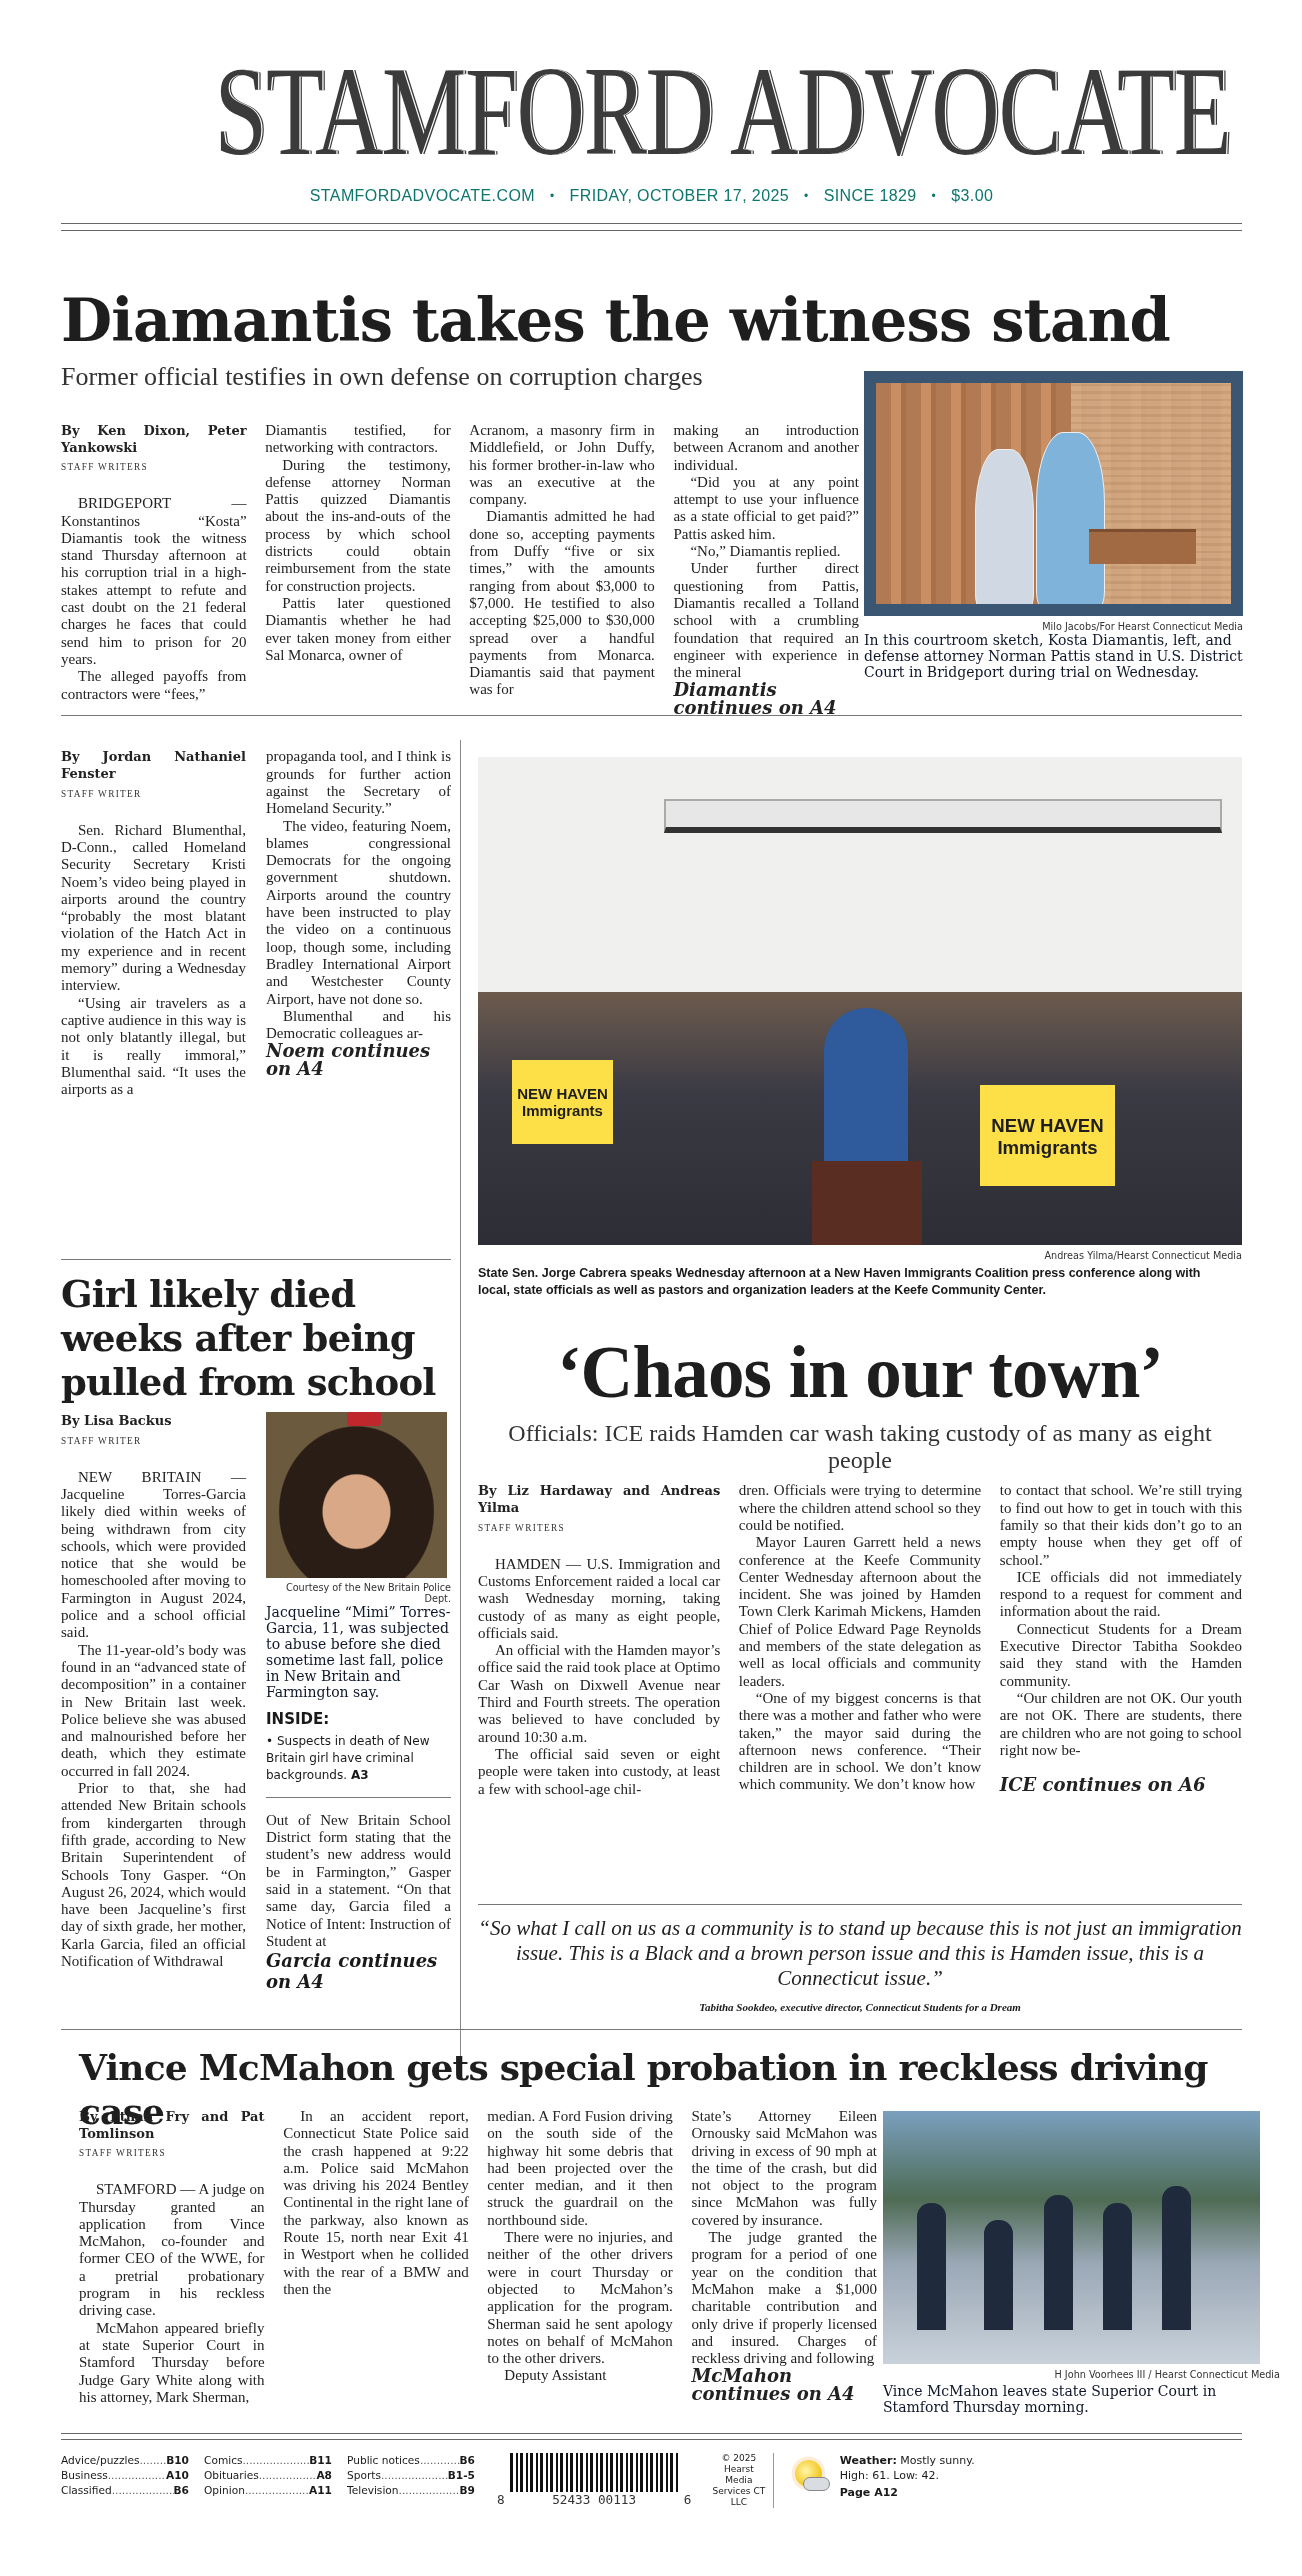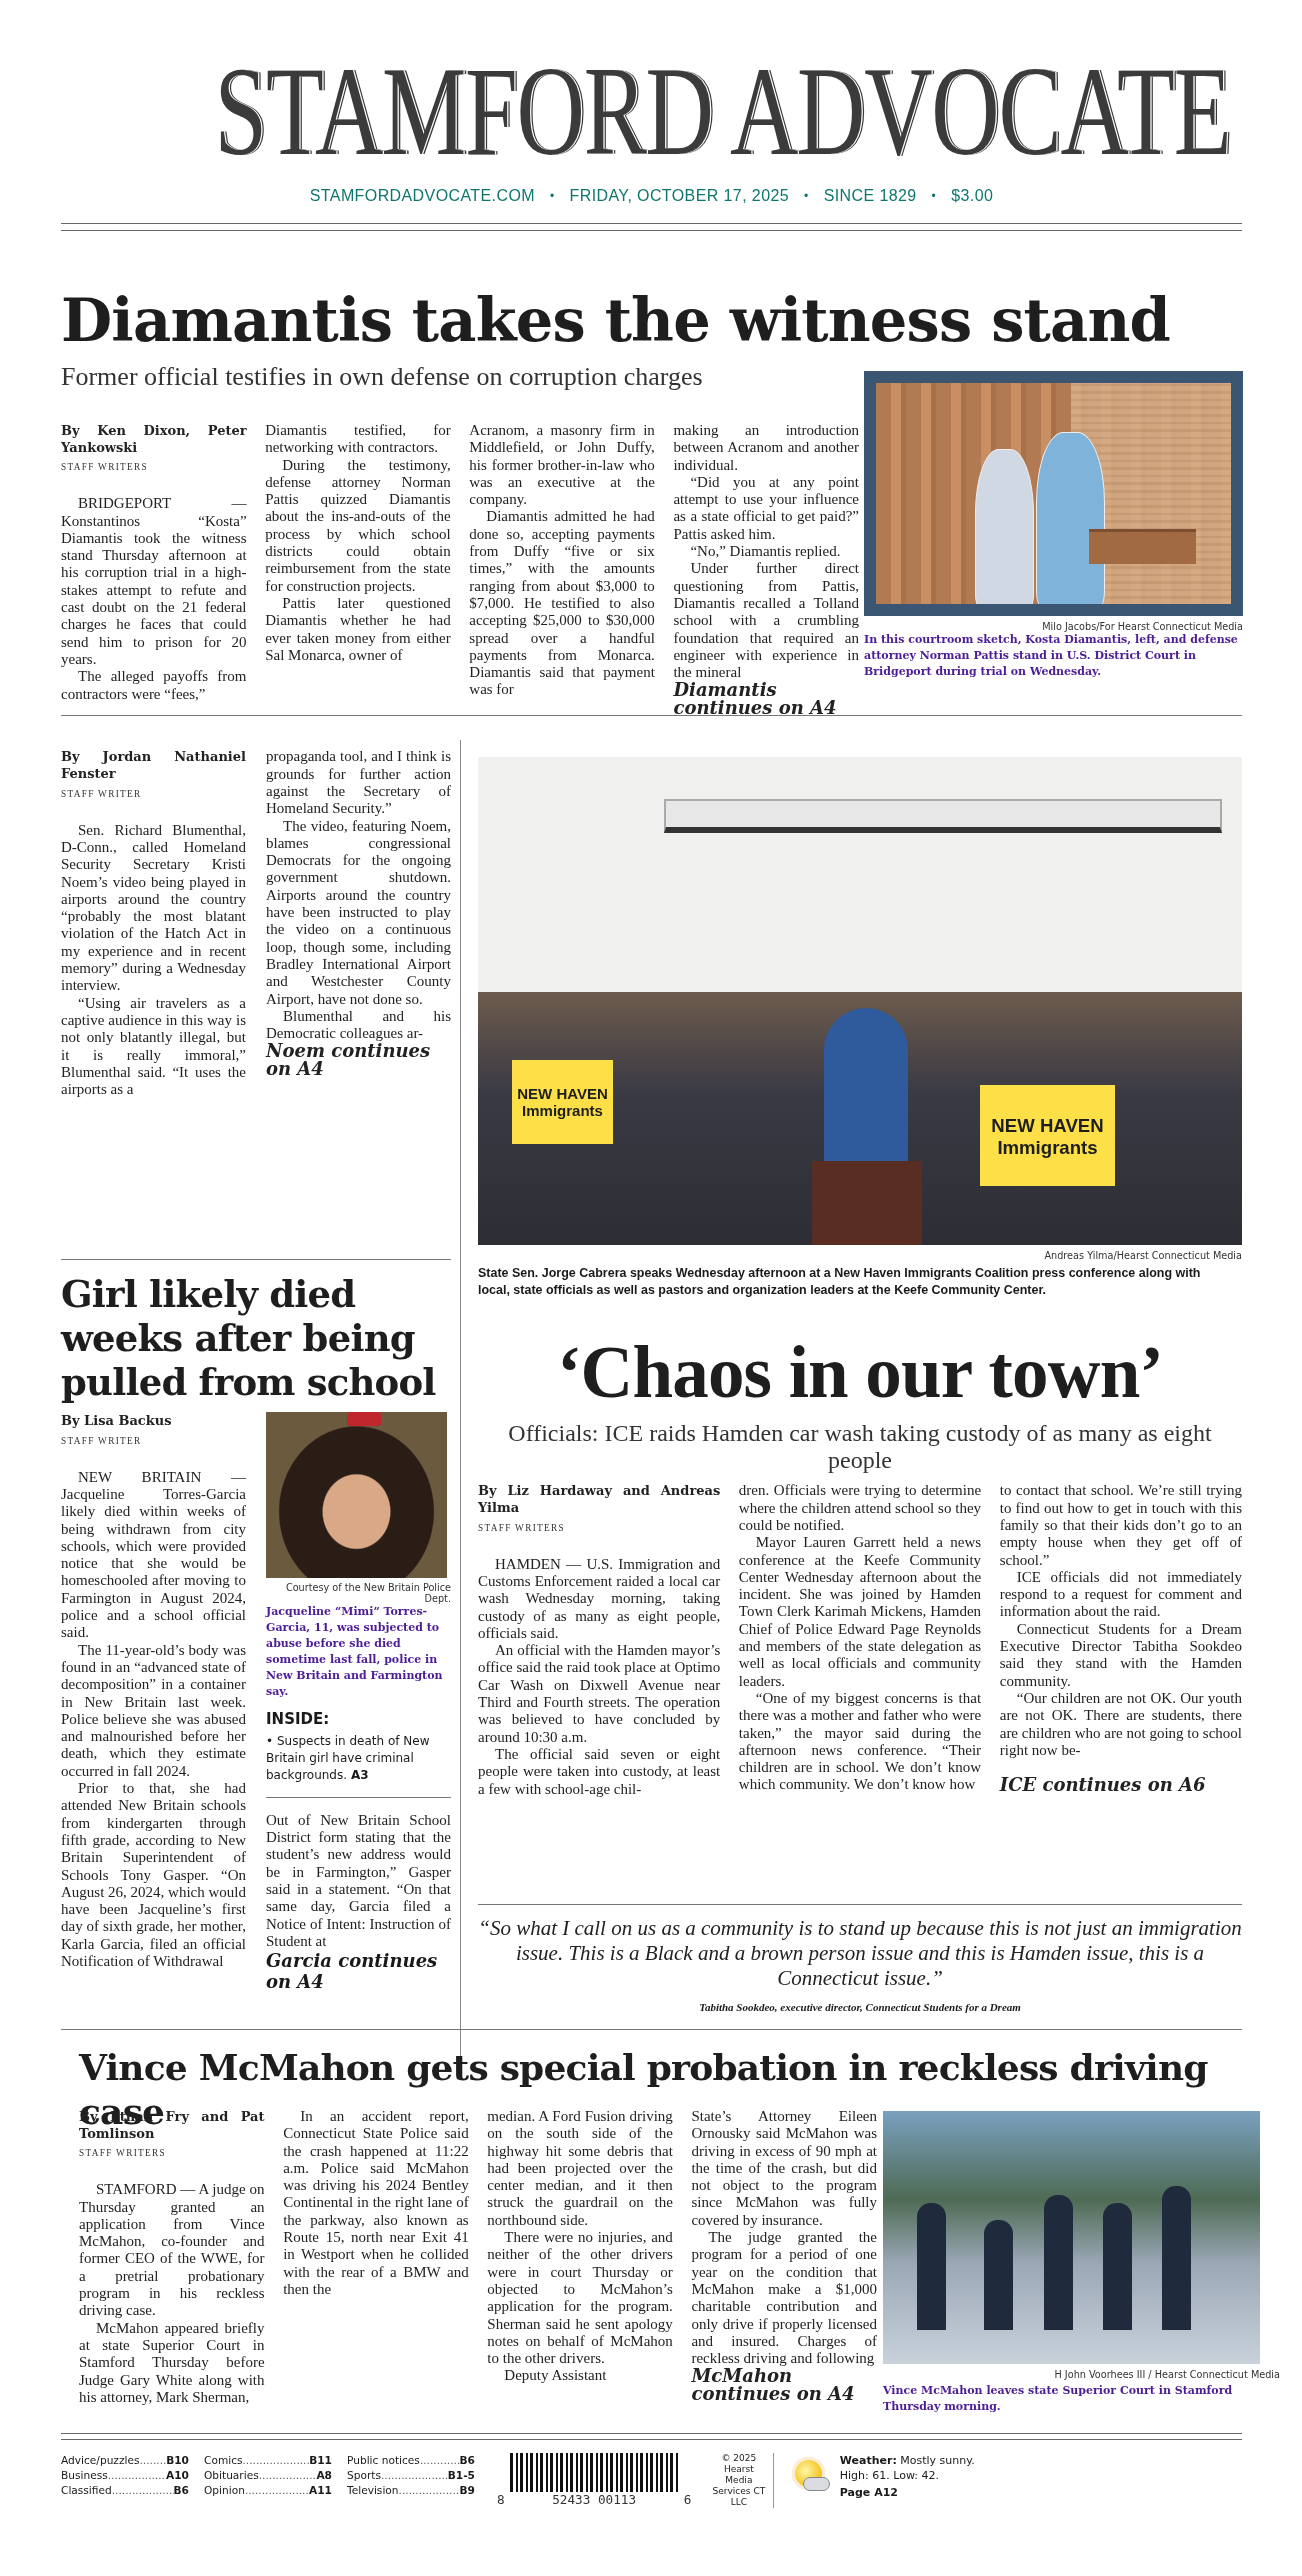--- a/index.html
+++ b/index.html
@@ -28,21 +28,21 @@
   .byline { font-family: "DejaVu Serif", serif; font-weight: 700; font-size: 13px; line-height: 17px; }
   .role { font-family: "Liberation Serif", serif; font-size: 9.3px; letter-spacing: 1.3px; color: #333; margin-top: 3.4px; text-transform: uppercase; }
   .body {
     font-family: "Liberation Serif", serif; font-size: 15px; line-height: 17.3px;
     text-align: justify; hyphens: auto; color: #222;
   }
   .body p { text-indent: 17px; }
   .body p.noindent { text-indent: 0; }
   .jump { font-family: "DejaVu Serif", serif; font-weight: 700; font-style: italic; font-size: 18px; text-align: left; }
   .credit { font-family: "DejaVu Sans", sans-serif; font-size: 9.7px; color: #333; text-align: right; }
-  .cutline { font-family: "DejaVu Serif", serif; font-weight: 700; font-size: 11px; line-height: 16px; color: #4c1d95; }
+  .cutline { font-family: "DejaVu Serif", serif; font-weight: 400; font-size: 14px; line-height: 16px; color: #0f172a; }
   .hr { border-top: 1.7px solid #777; }
 
   
   .top { position: absolute; top: 287px; left: 61px; width: 1181px; }
   .top .hed { font-size: 59px; line-height: 68px; }
   .top .dek { font-size: 26px; line-height: 30px; margin-top: 6.8px; }
   .top-grid { position: absolute; top: 135px; left: 0; width: 798px; display: grid; grid-template-columns: repeat(4, 1fr); column-gap: 18.6px; }
   .top-art { position: absolute; top: 84px; left: 803px; width: 379px; }
   .sketch { width: 379px; height: 245px; background: #3b5673; padding: 12px; }
   .sketch-in { width: 100%; height: 100%; background: repeating-linear-gradient(90deg, #b27a52 0 15px, #c98f62 15px 25px, #a8714a 25px 30px); position: relative; overflow: hidden; }
@@ -277,21 +277,21 @@
     <h2 class="hed">Vince McMahon gets special probation in reckless driving case</h2>
     <div class="mc-grid">
       <div class="body">
         <div class="byline">By Ethan Fry and Pat Tomlinson</div>
         <div class="role">Staff writers</div>
         <div style="height:18.6px"></div>
         <p>STAMFORD — A judge on Thursday granted an application from Vince McMahon, co-founder and former CEO of the WWE, for a pretrial probationary program in his reckless driving case.</p>
         <p>McMahon appeared briefly at state Superior Court in Stamford Thursday before Judge Gary White along with his attorney, Mark Sherman,</p>
       </div>
       <div class="body">
-        <p>In an accident report, Connecticut State Police said the crash happened at 11:22 a.m. Police said McMahon was driving his 2024 Bentley Continental in the right lane of the parkway, also known as Route 15, north near Exit 41 in Westport when he collided with the rear of a BMW and then the</p>
+        <p>In an accident report, Connecticut State Police said the crash happened at 9:22 a.m. Police said McMahon was driving his 2024 Bentley Continental in the right lane of the parkway, also known as Route 15, north near Exit 41 in Westport when he collided with the rear of a BMW and then the</p>
       </div>
       <div class="body">
         <p class="noindent">median. A Ford Fusion driving on the south side of the highway hit some debris that had been projected over the center median, and it then struck the guardrail on the northbound side.</p>
         <p>There were no injuries, and neither of the other drivers were in court Thursday or objected to McMahon’s application for the program. Sherman said he sent apology notes on behalf of McMahon to the other drivers.</p>
         <p>Deputy Assistant</p>
       </div>
       <div class="body">
         <p class="noindent">State’s Attorney Eileen Ornousky said McMahon was driving in excess of 90 mph at the time of the crash, but did not object to the program since McMahon was fully covered by insurance.</p>
         <p>The judge granted the program for a period of one year on the condition that McMahon make a $1,000 charitable contribution and only drive if properly licensed and insured. Charges of reckless driving and following</p>
         <div class="jump">McMahon continues on A4</div>

